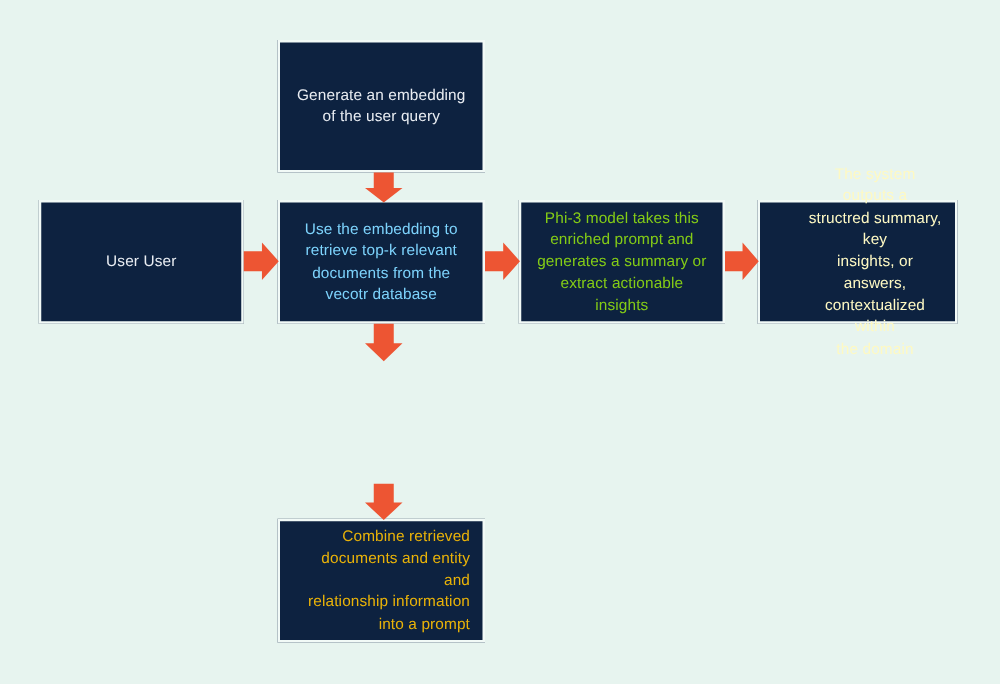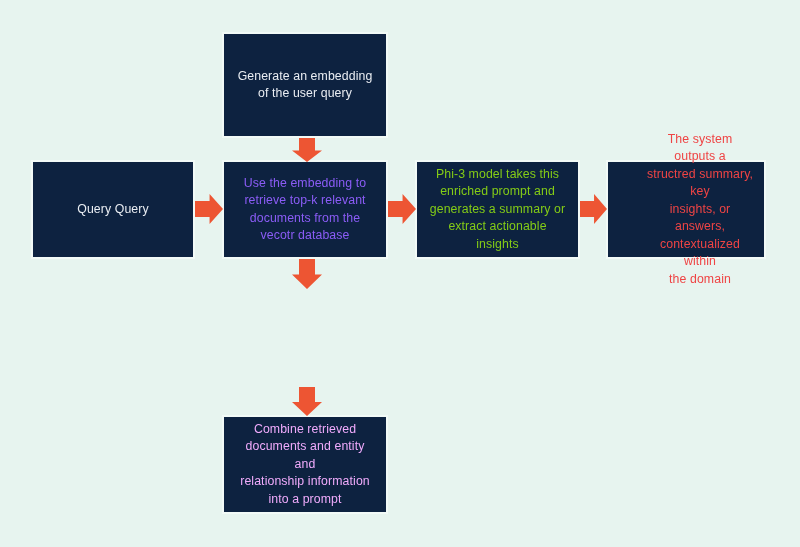--- a/index.html
+++ b/index.html
@@ -48,44 +48,44 @@
 </style>
 </head>
 <body>
 
 <div id="canvas" style="background: rgb(231, 244, 239); padding-left: 32px;">
     <div class="node" style="left: 222px; top: 32px; width: 166px; height: 106px; background: rgb(13, 34, 64); border-color: rgb(242, 250, 247);">
       <div class="node-label" style="color: rgb(233, 237, 242);">Generate an embedding
 of the user query</div>
     </div>
     <div class="node" style="left: 31px; top: 160px; width: 164px; height: 99px; background: rgb(13, 34, 64); border-color: rgb(242, 250, 247);">
-      <div class="node-label" style="color: rgb(233, 237, 242);">Query Query</div>
+      <div class="node-label" style="color: rgb(233, 237, 242);">User User</div>
     </div>
     <div class="node" style="left: 222px; top: 160px; width: 166px; height: 99px; background: rgb(13, 34, 64); border-color: rgb(242, 250, 247);">
-      <div class="node-label" style="color: #8b5cf6;">Use the embedding to
+      <div class="node-label" style="color: #7dd3fc;">Use the embedding to
 retrieve top-k relevant
 documents from the
 vecotr database</div>
     </div>
     <div class="node" style="left: 415px; top: 160px; width: 165px; height: 99px; background: rgb(13, 34, 64); border-color: rgb(242, 250, 247);">
       <div class="node-label" style="color: #84cc16;">Phi-3 model takes this
 enriched prompt and
 generates a summary or
 extract actionable
 insights</div>
     </div>
     <div class="node" style="left: 606px; top: 160px; width: 160px; height: 99px; background: rgb(13, 34, 64); border-color: rgb(242, 250, 247);">
-      <div class="node-label" style="color: #ef4444; margin-left: 28px;">The system outputs a
+      <div class="node-label" style="color: #fef9c3; margin-left: 28px;">The system outputs a
 structred summary, key
 insights, or answers,
 contextualized within
 the domain</div>
     </div>
     <div class="node" style="left: 222px; top: 415px; width: 166px; height: 99px; background: rgb(13, 34, 64); border-color: rgb(242, 250, 247);">
-      <div class="node-label" style="color: #f0abfc;">Combine retrieved
+      <div class="node-label" style="color: #eab308; text-align: right;">Combine retrieved
 documents and entity and
 relationship information
 into a prompt</div>
     </div>
     <div class="arrow" style="left: 292px; top: 138px;">
       <svg width="30" height="24" viewBox="0 0 30 24">
         <polygon points="7,0 23,0 23,12.48 30,12.48 15,24 0,12.48 7,12.48" fill="#ed5533"></polygon>
       </svg>
     </div>
     <div class="arrow" style="left: 195px; top: 194px;">

